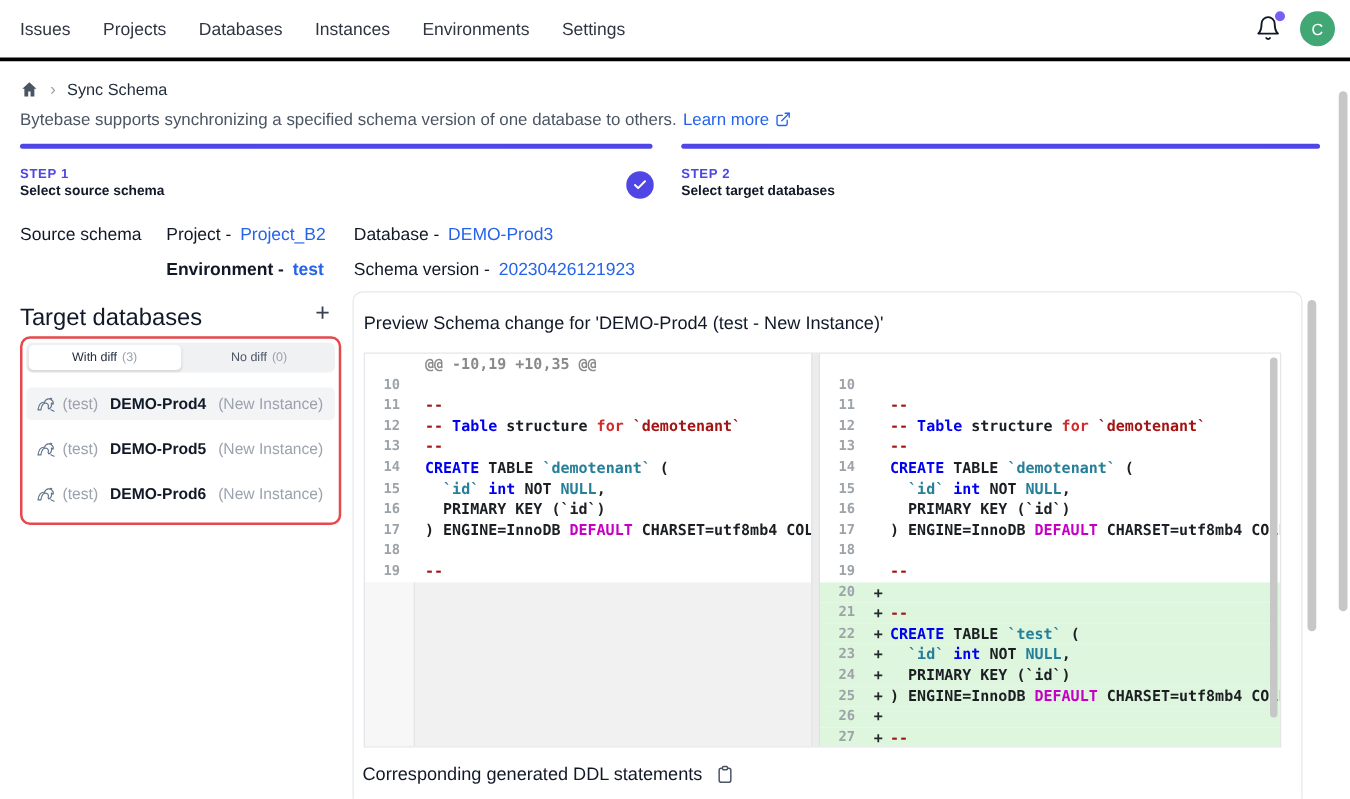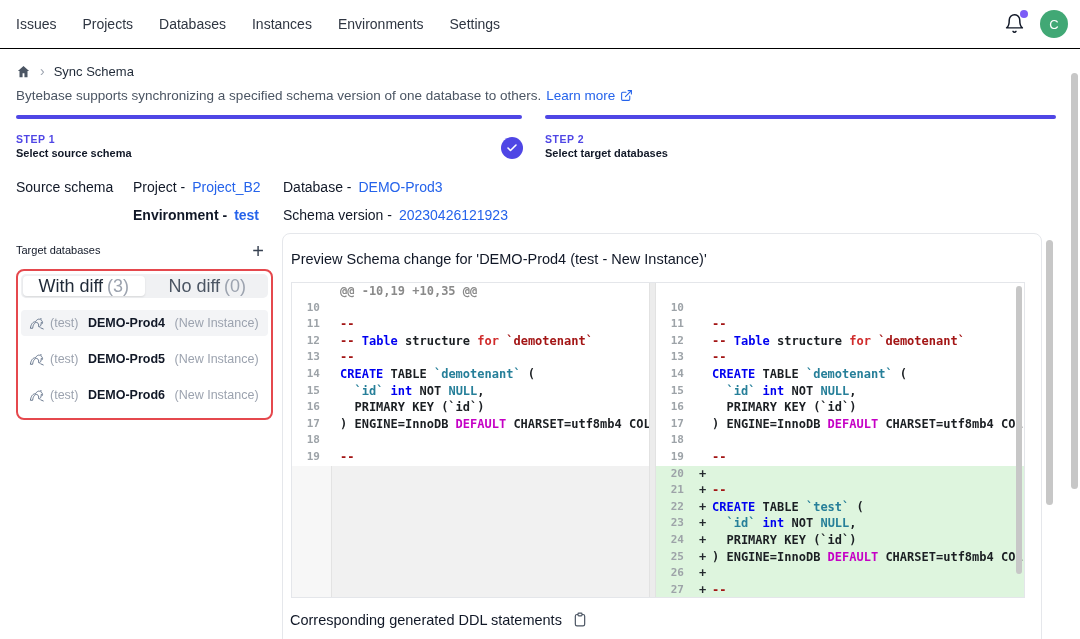--- a/index.html
+++ b/index.html
@@ -2,21 +2,21 @@
 <html><head>
 <meta charset="utf-8">
 <style>
   * { margin:0; padding:0; box-sizing:border-box; }
   body { width:1080px; height:639px; overflow:hidden; background:#fff;
          font-family:"Liberation Sans","DejaVu Sans",sans-serif; color:#111827; }
   .page { position:relative; width:1080px; height:639px; background:#fff; overflow:hidden; }
 
   
   .topnav { position:absolute; top:0; left:0; width:1080px; height:49px;
-            border-bottom:1px solid #000000; display:flex; align-items:center; padding:0 12px 0 16px; }
+            border-bottom:3px solid #000000; display:flex; align-items:center; padding:0 12px 0 16px; }
   .nav-items { display:flex; gap:26px; }
   .nav-item { font-size:14px; font-weight:500; color:#2f3642; cursor:pointer; }
   .nav-right { margin-left:auto; display:flex; align-items:center; gap:14px; }
   .bell-wrap { position:relative; width:22px; height:22px; cursor:pointer; }
   .bell-dot { position:absolute; top:-3px; right:-2px; width:8px; height:8px; border-radius:50%; }
   .avatar { width:28px; height:28px; border-radius:50%; color:#fff; display:flex;
             align-items:center; justify-content:center; font-size:13px; cursor:pointer; }
 
   
   .breadcrumb { position:absolute; top:63px; left:16px; display:flex; align-items:center; gap:9px; font-size:13px; color:#1f2937; }
@@ -30,28 +30,28 @@
   .step-title { position:absolute; top:147px; font-size:11px; font-weight:600; color:#111827; }
   .check-circle { position:absolute; left:501px; top:137px; width:22px; height:22px; border-radius:50%;
                   display:flex; align-items:center; justify-content:center; }
 
   
   .src-label { position:absolute; left:16px; top:179px; font-size:14px; }
   .src-cell { position:absolute; font-size:14px; color:#111827; }
   .src-cell .link { margin-left:7px; }
 
   
-  .tp-title { position:absolute; left:16px; top:244px; font-size:11px; color:#111827; }
+  .tp-title { position:absolute; left:16px; top:244px; font-size:19px; color:#111827; }
   .tp-plus { position:absolute; left:246px; top:239px; width:24px; height:24px; font-size:20px; font-weight:300;
              color:#374151; text-align:center; line-height:24px; cursor:pointer; }
   .red-box { position:absolute; left:16px; top:269px; width:257px; height:151px;
              border:2px solid #e5484d; border-radius:8px; padding:3px; background:#fff; }
   .tabs { display:flex; background:#f0f1f3; border-radius:5px; height:24px; }
   .tab { flex:1; display:flex; align-items:center; justify-content:center; gap:4px;
-         font-size:18px; color:#4b5563; cursor:pointer; border-radius:4px; }
+         font-size:10px; color:#4b5563; cursor:pointer; border-radius:4px; }
   .tab.active { background:#fff; margin:2px; color:#1f2937; font-weight:500; box-shadow:0 1px 2px rgba(0,0,0,.1); }
   .tab .count { color:#9ca3af; }
   .db-item { height:26px; display:flex; align-items:center; gap:5px; padding:0 8px;
              border-radius:4px; font-size:12.5px; cursor:pointer; margin-top:10px; }
   .db-item:first-child { margin-top:12px; }
   .db-item.selected { background:#f3f4f6; }
   .db-env, .db-suffix { color:#9ca3af; white-space:pre; }
   .db-name { color:#111827; font-weight:700; margin:0 1px; }
 
   

